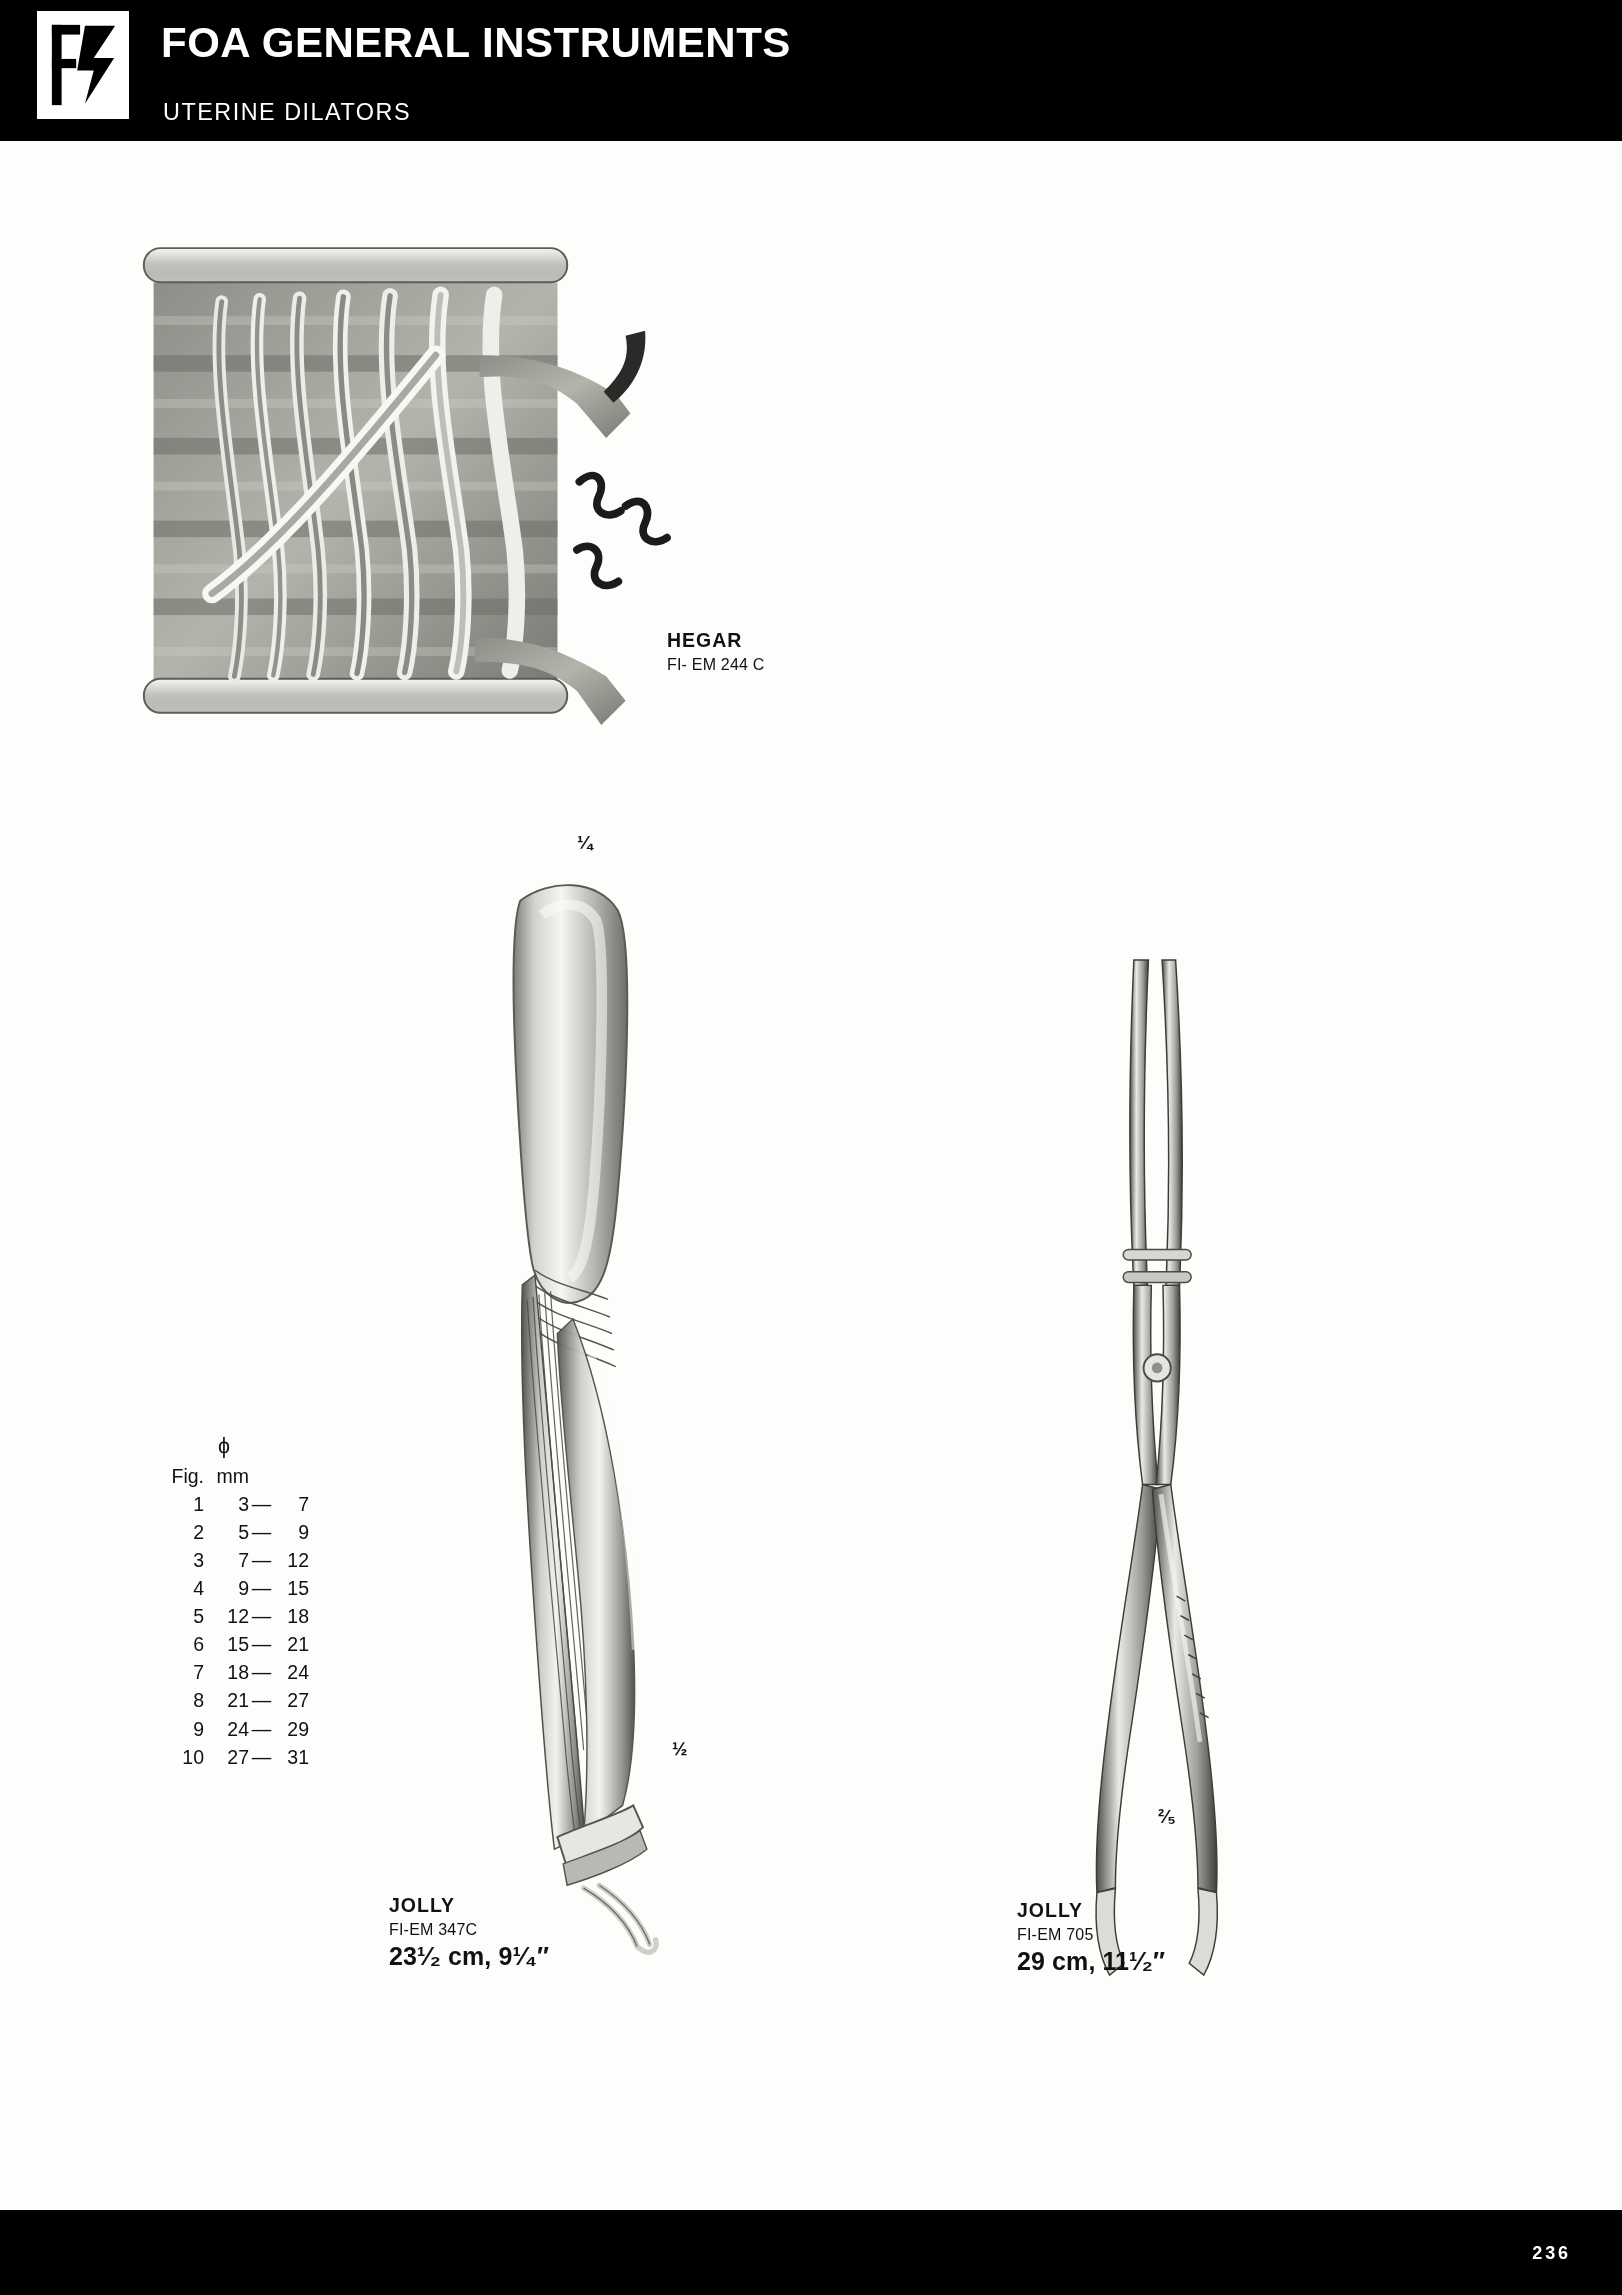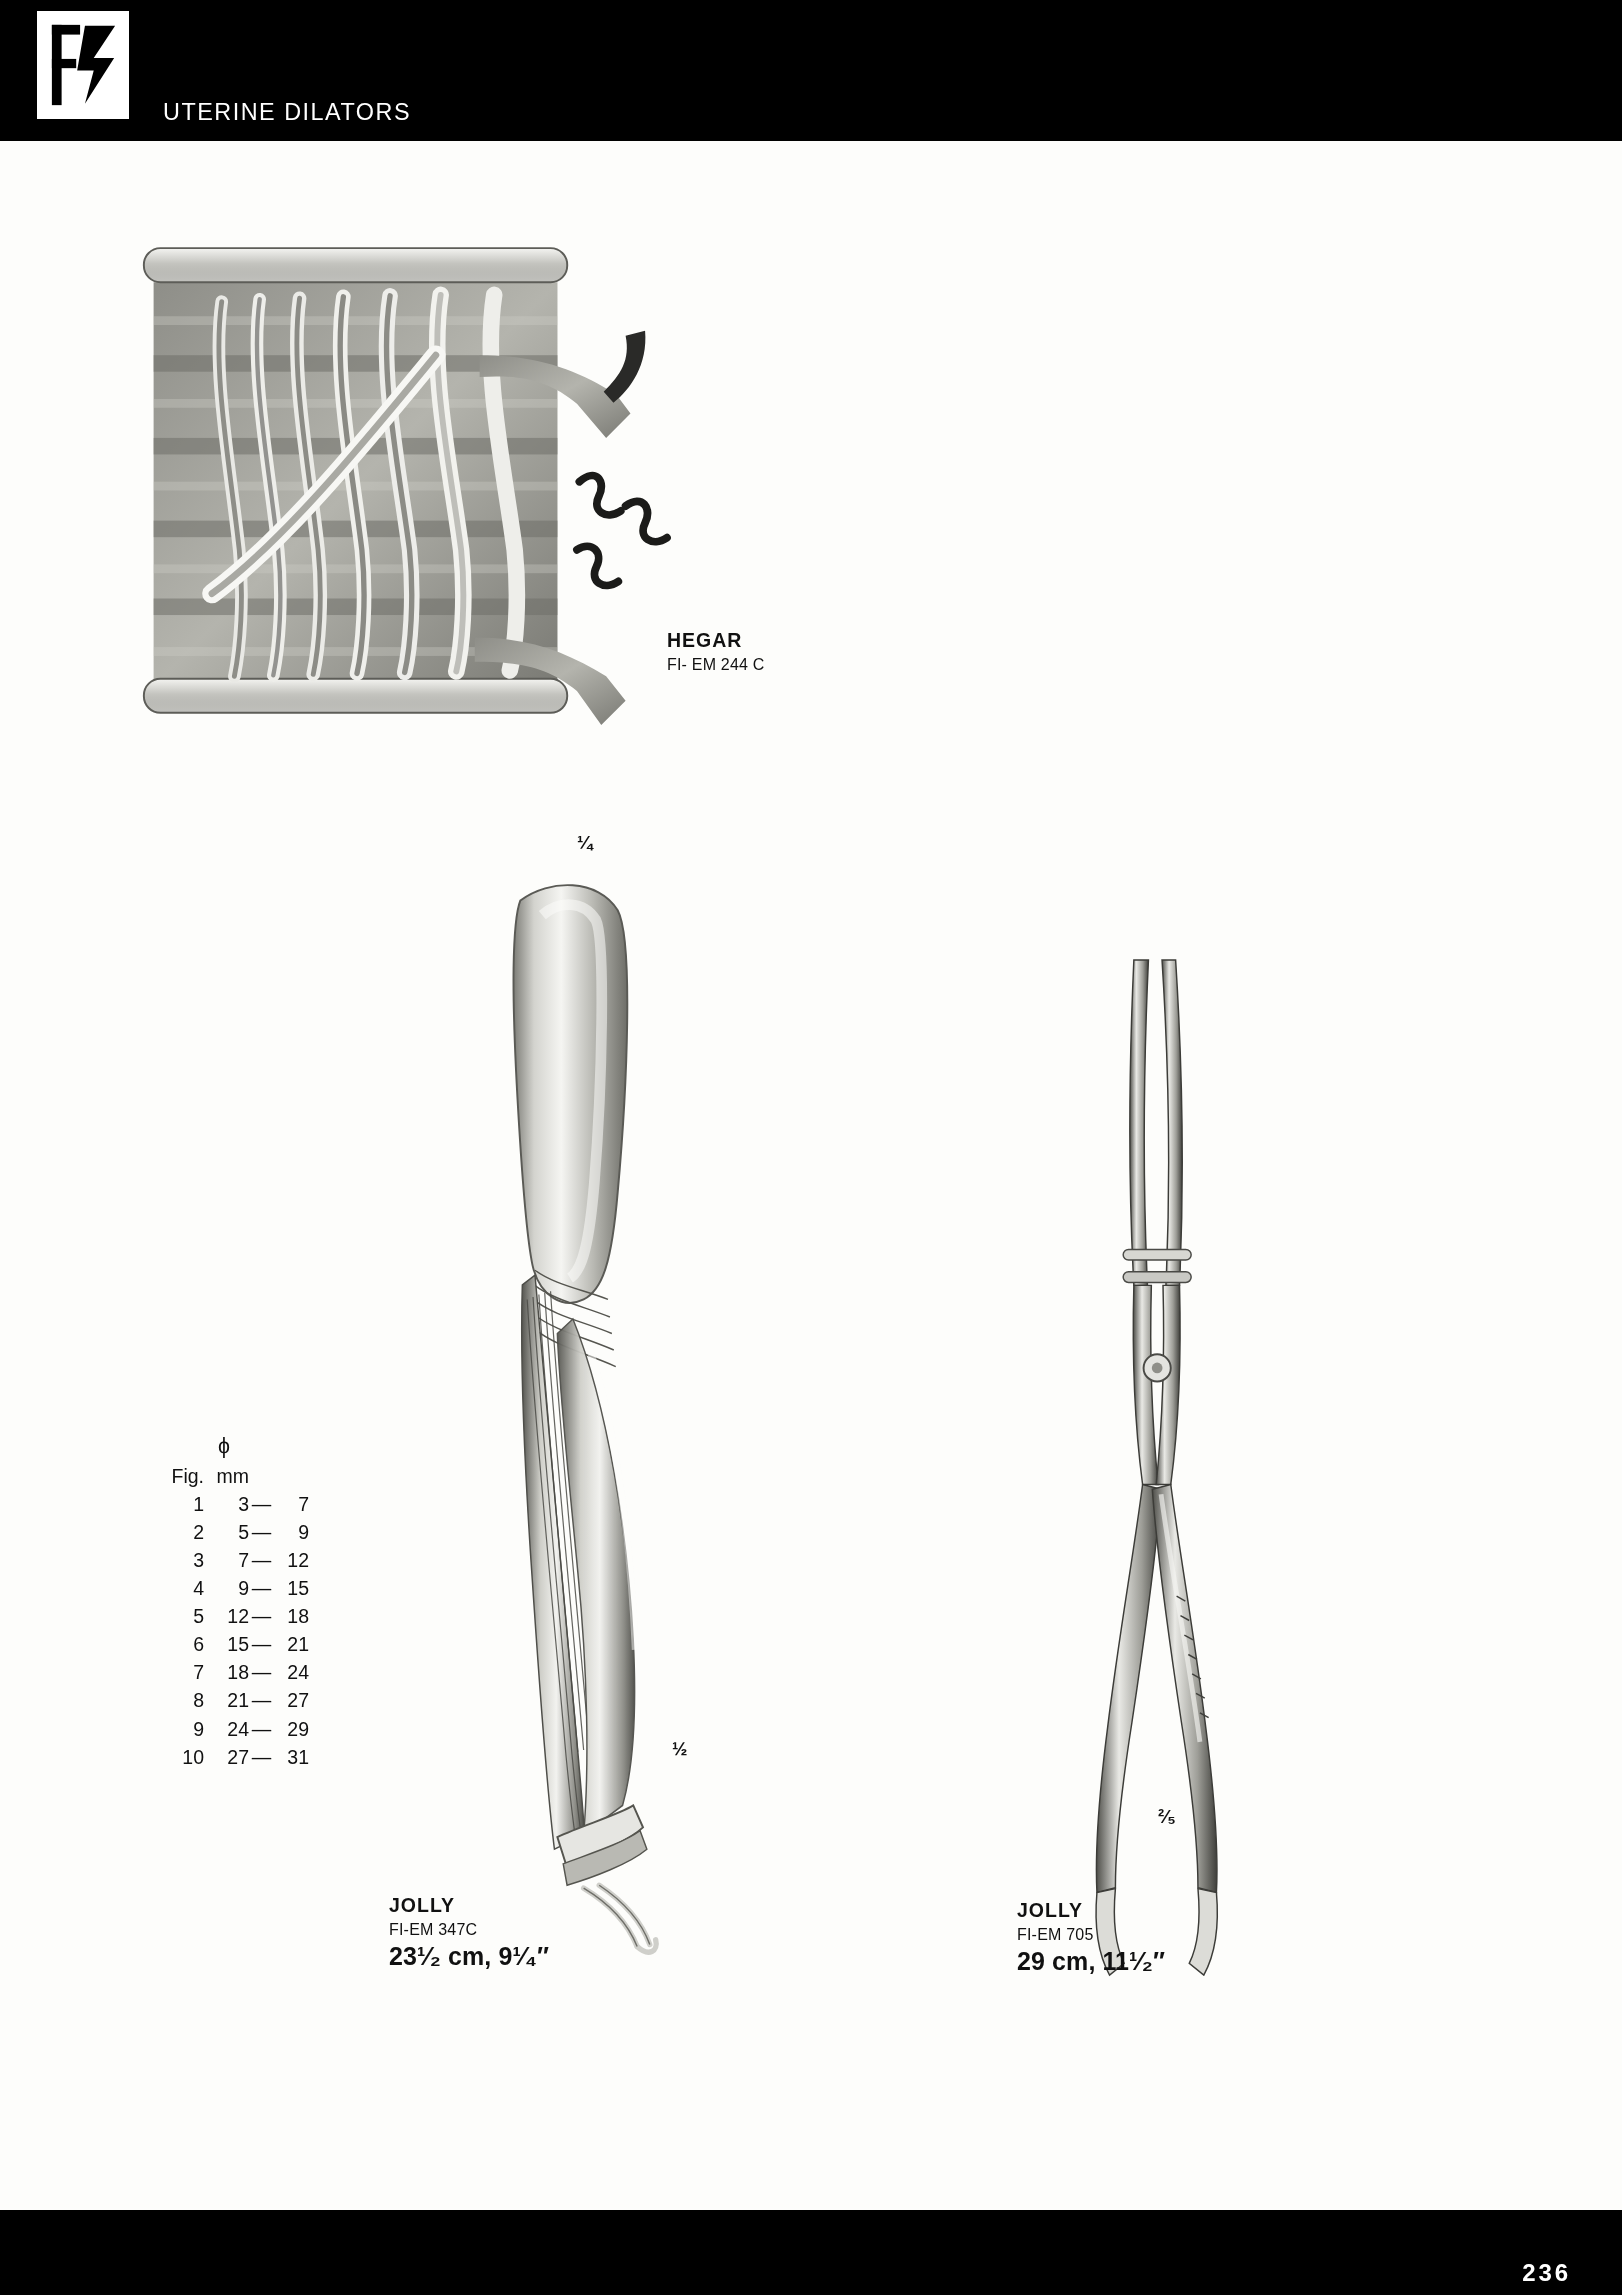--- a/index.html
+++ b/index.html
@@ -63,23 +63,23 @@
     position: absolute;
     left: 0;
     top: 141px;
     width: 1622px;
     height: 2069px;
     background: #fdfdfb;
   }
   .page-number {
     position: absolute;
     right: 51px;
-    bottom: 8px;
+    bottom: 31px;
     color: #ffffff;
-    font-size: 24px;
+    font-size: 18px;
     font-weight: bold;
     letter-spacing: 2.9px;
   }
 
   
   .caption {
     position: absolute;
     text-align: left;
     color: #111;
     line-height: 1.32;
@@ -163,20 +163,21 @@
       <svg width="73" height="90" viewBox="0 0 150 185" aria-hidden="true">
         <rect x="0" y="0" width="150" height="185" fill="#ffffff"></rect>
         <g fill="#000000">
           <rect x="10" y="10" width="58" height="20"></rect>
           <rect x="10" y="10" width="20" height="165"></rect>
           <rect x="10" y="80" width="50" height="19"></rect>
           <polygon points="78,12 140,12 96,78 138,78 78,172 96,104 62,104"></polygon>
         </g>
       </svg>
     </div>
+    <div class="brand-title">FOA GENERAL INSTRUMENTS</div>
     <div class="brand-sub">UTERINE  DILATORS</div>
   </div>
 
   <div class="sheet">
 
     <div class="figure" style="left:139px; top:68px;">
       <svg width="545" height="560" viewBox="0 0 1120 1150">
         <defs>
           <linearGradient id="steel" x1="0" y1="0" x2="0" y2="1">
             <stop offset="0%" stop-color="#d8d8d4"></stop>

